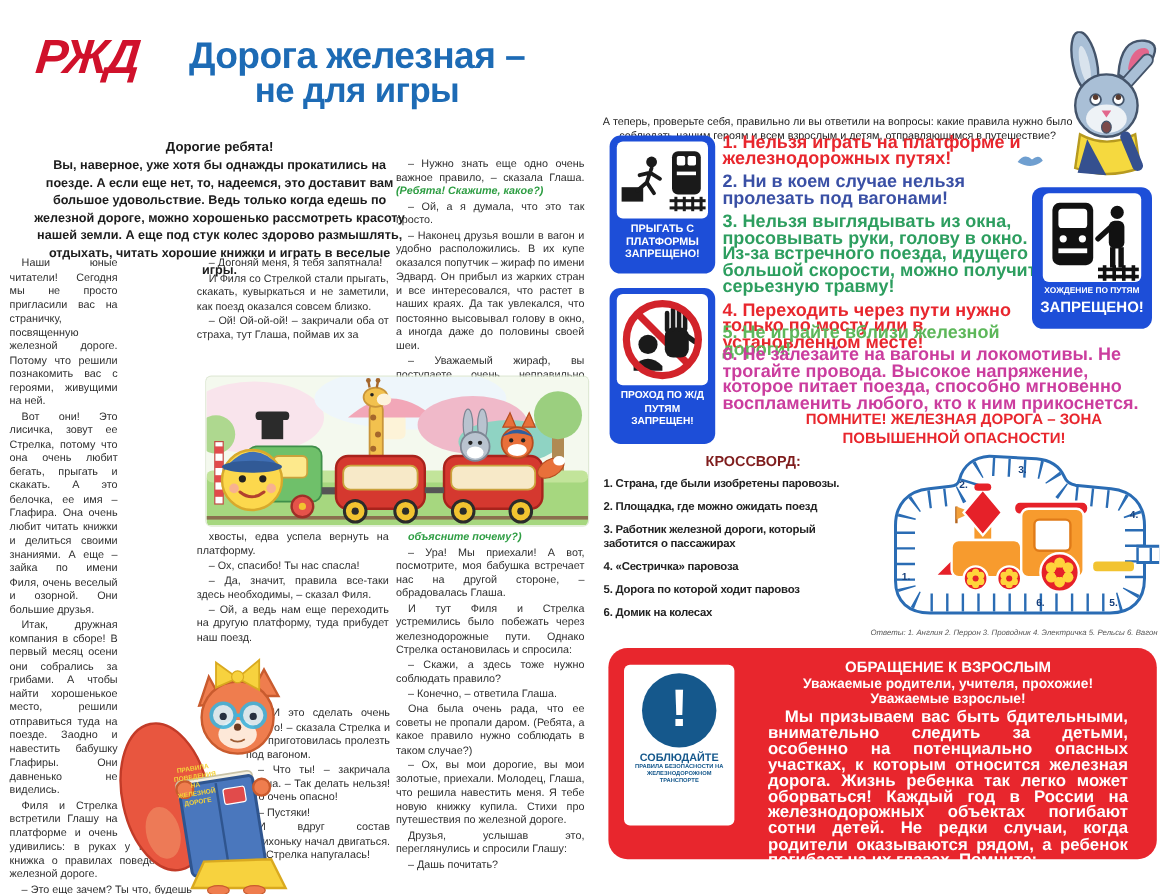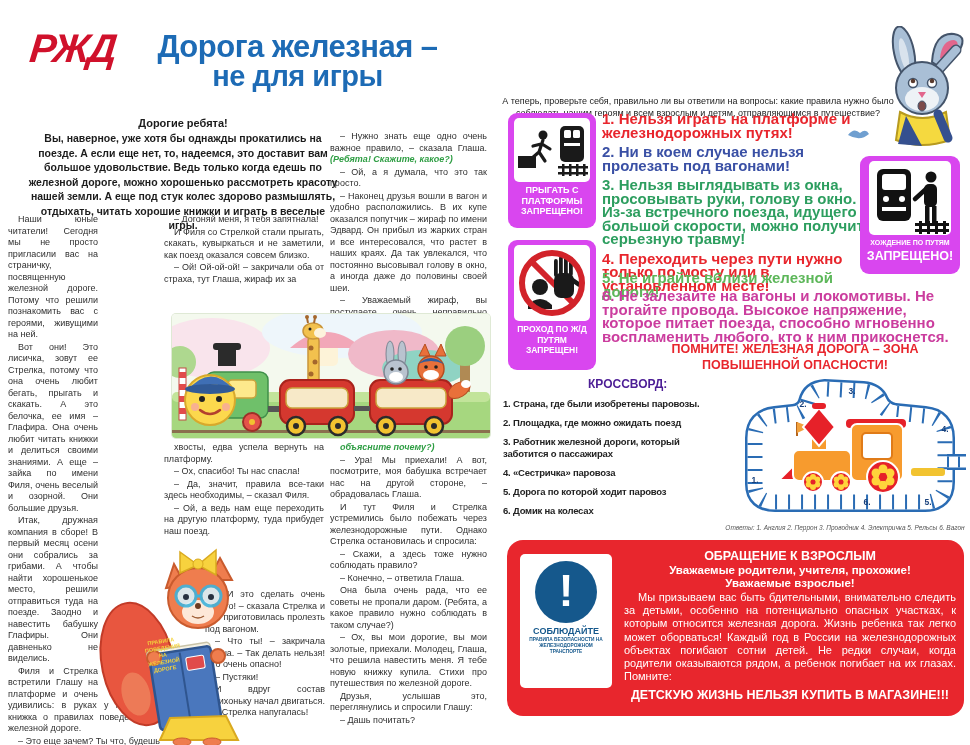--- a/index.html
+++ b/index.html
@@ -20,37 +20,37 @@
   .cutout{float:right;width:62px;height:150px;margin-top:336px;}
   .illus-frame{border-radius:4px;overflow:hidden;box-shadow:0 0 0 1px #dfe9d5;}
   .booktitle{color:#f3d23b;font-size:5.5px;font-weight:bold;text-align:center;line-height:7px;transform:rotate(-9deg);}
 
   
   .rp-header{color:#234a9e;font-size:12.5px;font-weight:bold;text-align:center;line-height:16.5px;}
   .rp-sub{color:#222;font-size:9px;text-align:center;line-height:12px;}
   .rule{margin:0 0 6px;font-size:15px;font-weight:bold;line-height:13.5px;}
   .more-rules{font-size:11.5px;font-weight:bold;color:#1c1c1c;text-align:center;}
   .remember{color:#e8262d;font-size:12.5px;font-weight:bold;text-align:center;line-height:16px;}
-  .cw-head{color:#4c1d95;font-size:12px;font-weight:bold;}
+  .cw-head{color:#7f1d1d;font-size:12px;font-weight:bold;}
   .cw-clues p{margin:0 0 7px;font-size:9.5px;font-weight:bold;color:#222;line-height:12px;letter-spacing:-0.2px;text-align:left;text-indent:0;}
   .cw-answers{font-size:6.5px;font-style:italic;color:#555;text-align:center;}
 
-  .sign{background:#d946ef;border-radius:9px;text-align:center;}
+  .sign{background:#1d4ed8;border-radius:9px;text-align:center;}
   .sign .inner{background:#fff;border-radius:5px;margin:5px auto 3px;}
   .sign .cap{color:#fff;font-weight:bold;line-height:10.5px;}
 
   .adults{background:#e8262d;border-radius:16px;}
   .badge{position:absolute;left:13px;top:14px;width:92px;height:134px;background:#fff;border-radius:5px;text-align:center;}
   .badge .circ{width:62px;height:62px;margin:7px auto 3px;background:#15588c;border-radius:50%;color:#fff;font-size:44px;font-weight:bold;line-height:60px;}
   .badge .b1{color:#15588c;font-size:9px;font-weight:bold;}
   .badge .b2{color:#15588c;font-size:4.8px;font-weight:bold;line-height:6px;padding:1px 4px;}
   .adtext{position:absolute;left:117px;top:9px;width:332px;color:#fff;}
   .adtext .h{font-size:12.5px;font-weight:bold;text-align:center;margin:0 0 1px;}
   .adtext .s{font-size:11.5px;font-weight:bold;text-align:center;margin:0 0 1px;}
-  .adtext .b{font-size:11px;font-weight:normal;text-align:justify;line-height:13.2px;text-indent:14px;margin:2px 0 0;}
+  .adtext .b{font-size:14px;font-weight:bold;text-align:justify;line-height:13.2px;text-indent:14px;margin:2px 16px 0;}
   .adtext .f{font-size:12.5px;font-weight:bold;text-align:center;margin:5px 0 0;}
 </style>
 </head>
 <body>
 
 <div class="sheet">
 
   <div class="abs logo" style="left:30px;top:26px;">РЖД</div>
 
   <div class="abs title t1" style="left:105px;top:31px;width:385px;">Дорога железная –</div>
@@ -68,21 +68,21 @@
         <p><span>Вот они! Это лисичка, зовут ее Стрелка, потому что она очень любит бегать, прыгать и скакать. А это белочка, ее имя – Глафира. Она очень любит читать книжки и делиться своими знаниями. А еще – зайка по имени Филя, очень веселый и озорной. Они большие друзья.</span></p>
         <p><span>Итак, дружная компания в сборе! В первый месяц осени они собрались за грибами. А чтобы найти хорошенькое место, решили отправиться туда на поезде. Заодно и навестить бабушку Глафиры. Они давненько не виделись.</span></p>
         <p><span>Филя и Стрелка встретили Глашу на платформе и очень удивились: в руках у нее была книжка о правилах поведения на железной дороге.</span></p>
         <p><span>– Это еще зачем? Ты что, будешь об этом читать? Это же очень скучно, – сказал Филя.</span></p>
       </div>
   </div>
 
   <div class="abs story" style="left:164px;top:214px;width:160px;">
       <p><span>– Догоняй меня, я тебя запятнала!</span></p>
       <p><span>И Филя со Стрелкой стали прыгать, скакать, кувыркаться и не заметили, как поезд оказался совсем близко.</span></p>
-      <p><span>– Ой! Ой-ой-ой! – закричали оба от страха, тут Глаша, жираф их за</span></p>
+      <p><span>– Ой! Ой-ой-ой! – закричали оба от страха, тут Глаша, поймав их за</span></p>
     </div>
   <div class="abs story" style="left:164px;top:442px;width:160px;">
       <p><span>хвосты, едва успела вернуть на платформу.</span></p>
       <p><span>– Ох, спасибо! Ты нас спасла!</span></p>
       <p><span>– Да, значит, правила все-таки здесь необходимы, – сказал Филя.</span></p>
       <p><span>– Ой, а ведь нам еще переходить на другую платформу, туда прибудет наш поезд.</span></p>
     </div>
   <div class="abs story" style="left:205px;top:589px;width:120px;">
       <p><span>– И это сделать очень просто! – сказала Стрелка и уже приготовилась пролезть под вагоном.</span></p>
       <p><span>– Что ты! – закричала Глаша. – Так делать нельзя! Это очень опасно!</span></p>

